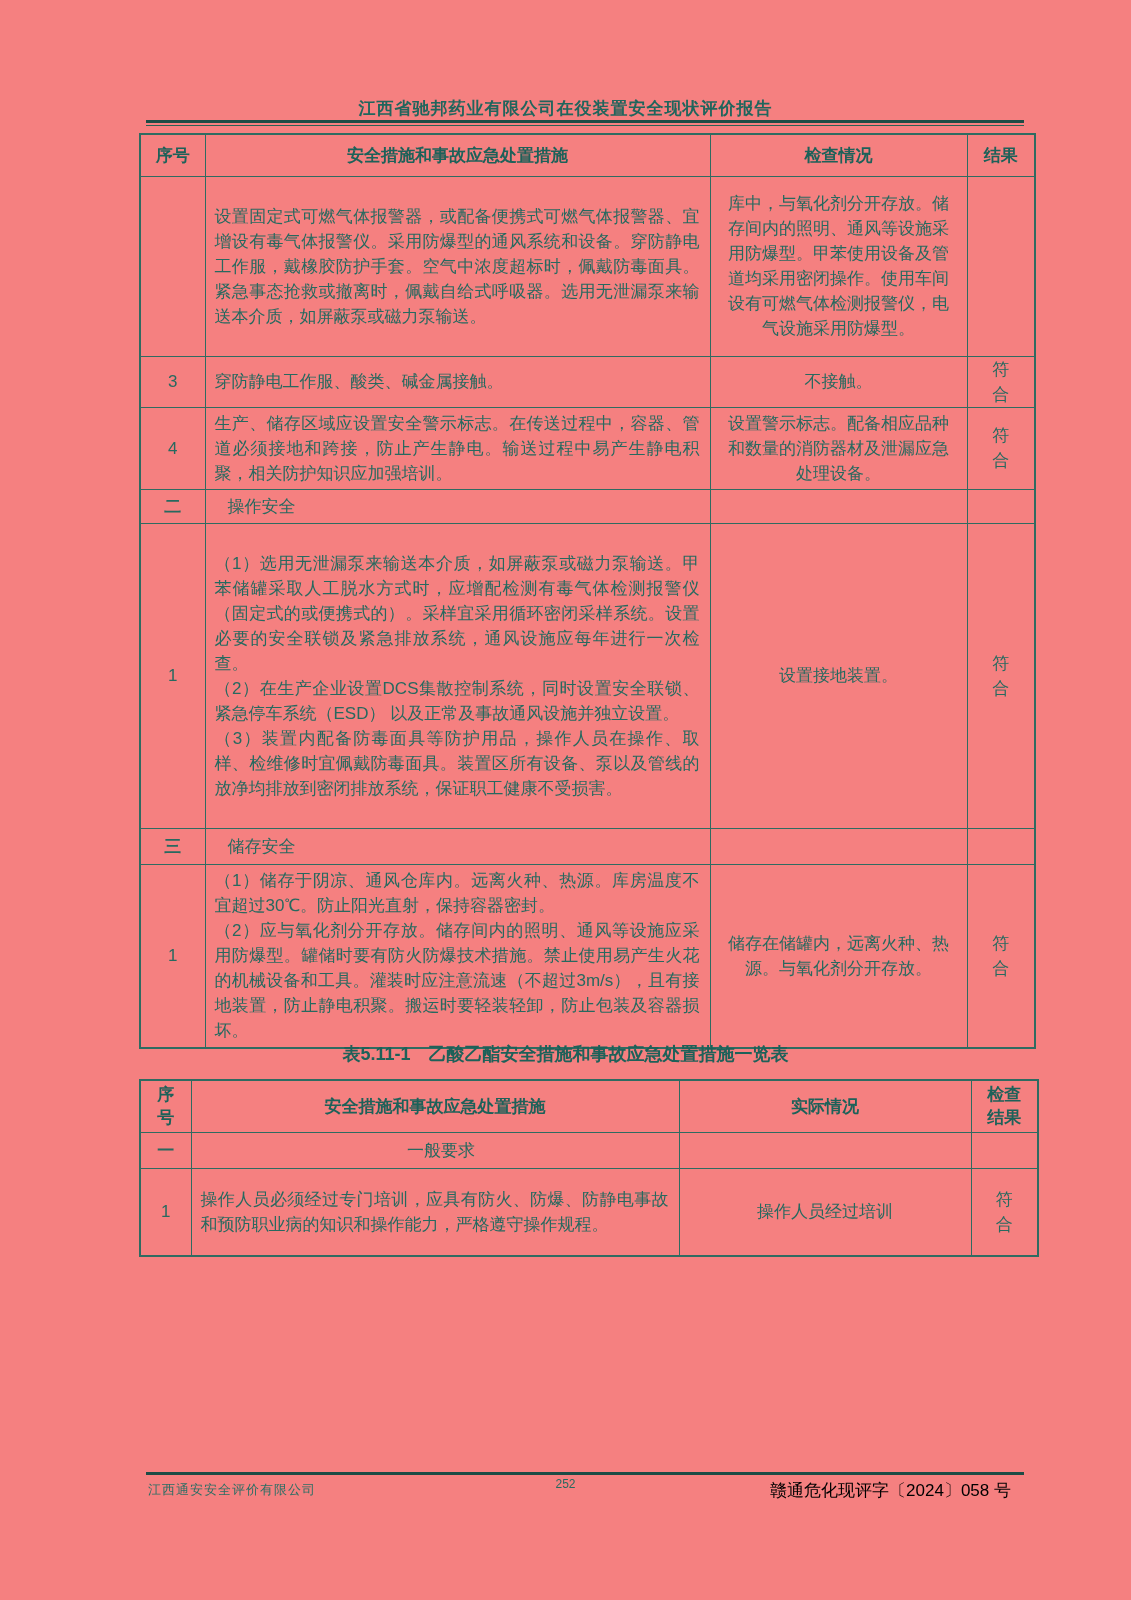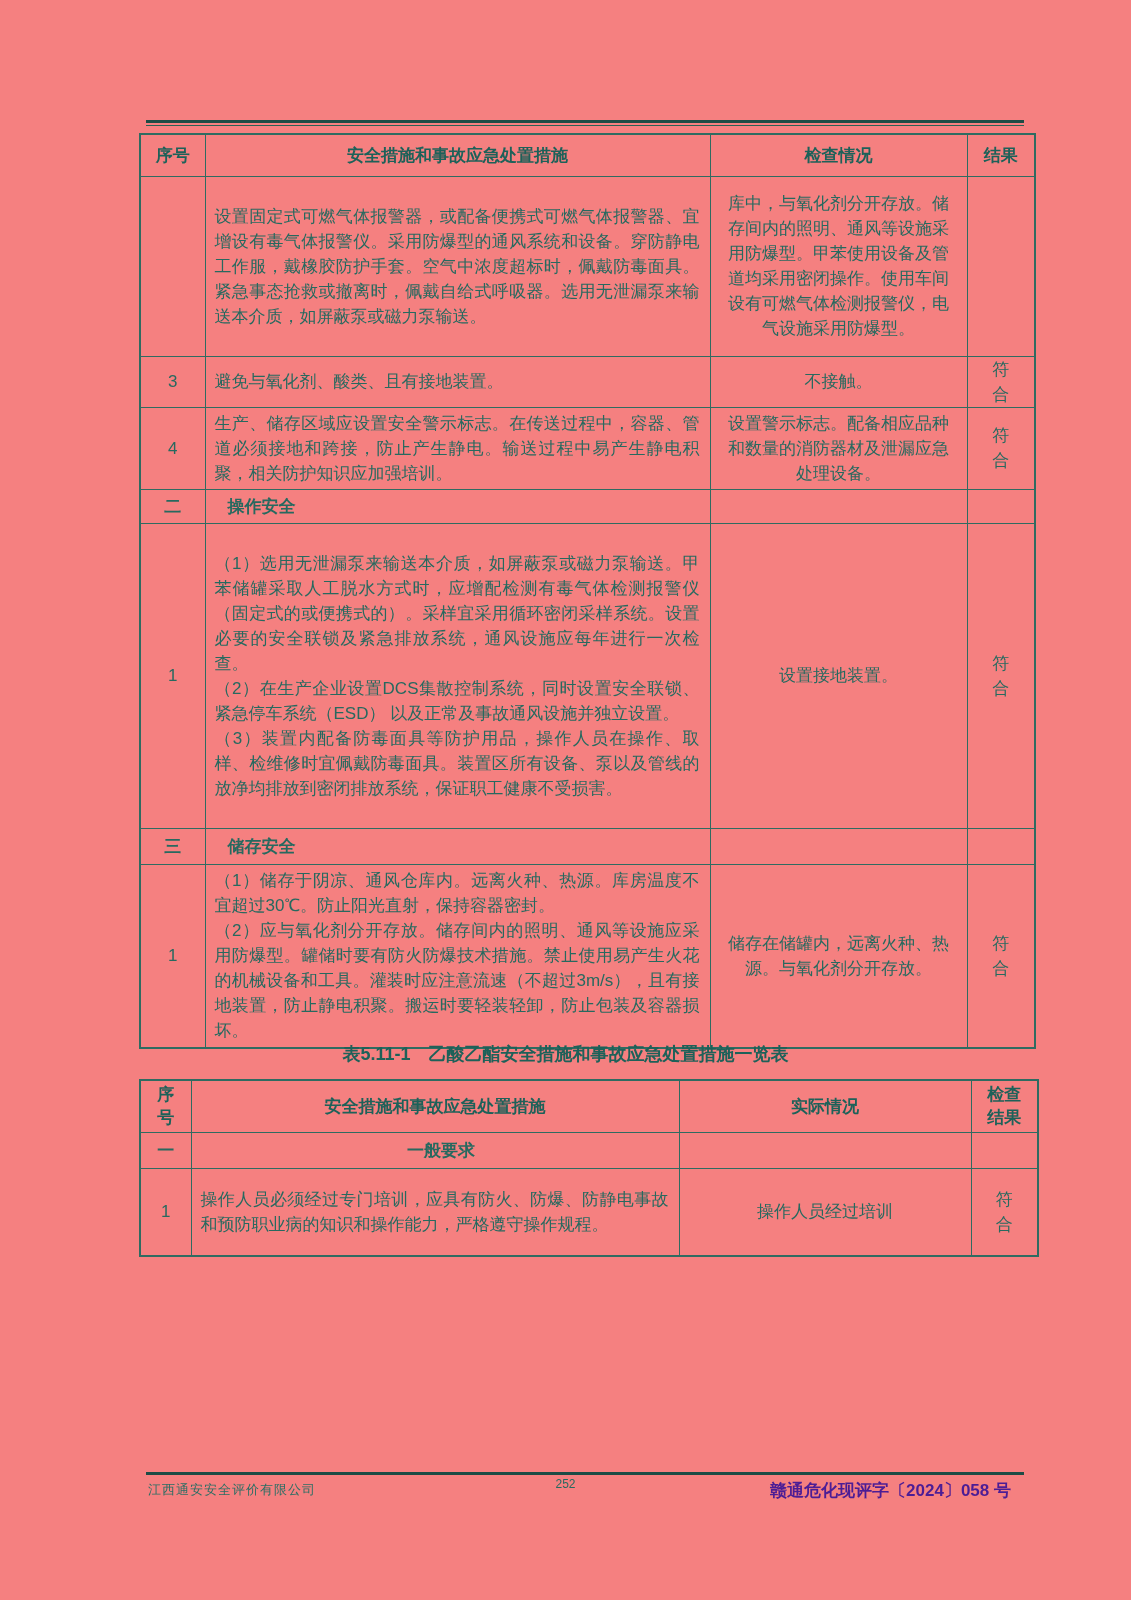--- a/index.html
+++ b/index.html
@@ -78,21 +78,21 @@
     text-align: center;
     vertical-align: middle;
     padding: 3px 14px;
   }
   td.result {
     text-align: center;
     vertical-align: middle;
     padding: 0 18px;
   }
   tr.section td.seq { font-weight: bold; }
-  tr.section td.measure { font-weight: bold; white-space: normal; padding-left: 22px; }
+  tr.section td.measure { font-weight: normal; white-space: normal; padding-left: 22px; }
   tr.section td.measure.centered { text-align: center; }
   
   .rh42  { height: 42px; }
   .rh180 { height: 180px; }
   .rh36  { height: 36px; }
   .rh78  { height: 78px; }
   .rh34  { height: 34px; }
   .rh305 { height: 305px; }
   .rh184 { height: 184px; }
   
@@ -131,29 +131,30 @@
     width: 100%;
     text-align: center;
     font-size: 12px;
     color: #27695f;
   }
   .footer-doc-number {
     position: absolute;
     top: 1479px;
     right: 120px;
     font-size: 17px;
-    font-weight: bold;
-    color: #4c1d95;
+    font-weight: normal;
+    color: #000000;
   }
 </style>
 </head>
 <body>
 
 <div class="page">
 
+  <div class="page-header-title">江西省驰邦药业有限公司在役装置安全现状评价报告</div>
   <div class="header-rule"></div>
 
   <table class="doc-table t1">
     <colgroup>
       <col style="width:65px">
         <col style="width:505px">
         <col style="width:257px">
         <col style="width:68px">
     </colgroup>
     <tbody>
@@ -164,21 +165,21 @@
       <th>结果</th>
     </tr>
     <tr class="rh180">
       <td class="seq"></td>
       <td class="measure">设置固定式可燃气体报警器，或配备便携式可燃气体报警器、宜增设有毒气体报警仪。采用防爆型的通风系统和设备。穿防静电工作服，戴橡胶防护手套。空气中浓度超标时，佩戴防毒面具。紧急事态抢救或撤离时，佩戴自给式呼吸器。选用无泄漏泵来输送本介质，如屏蔽泵或磁力泵输送。</td>
       <td class="check">库中，与氧化剂分开存放。储存间内的照明、通风等设施采用防爆型。甲苯使用设备及管道均采用密闭操作。使用车间设有可燃气体检测报警仪，电气设施采用防爆型。</td>
       <td class="result"></td>
     </tr>
     <tr class="rh36">
       <td class="seq">3</td>
-      <td class="measure">避免与氧化剂、酸类、且有接地装置。</td>
+      <td class="measure">穿防静电工作服、酸类、碱金属接触。</td>
       <td class="check">不接触。</td>
       <td class="result">符合</td>
     </tr>
     <tr class="rh78">
       <td class="seq">4</td>
       <td class="measure">生产、储存区域应设置安全警示标志。在传送过程中，容器、管道必须接地和跨接，防止产生静电。输送过程中易产生静电积聚，相关防护知识应加强培训。</td>
       <td class="check">设置警示标志。配备相应品种和数量的消防器材及泄漏应急处理设备。</td>
       <td class="result">符合</td>
     </tr>
     <tr class="rh34 section">

